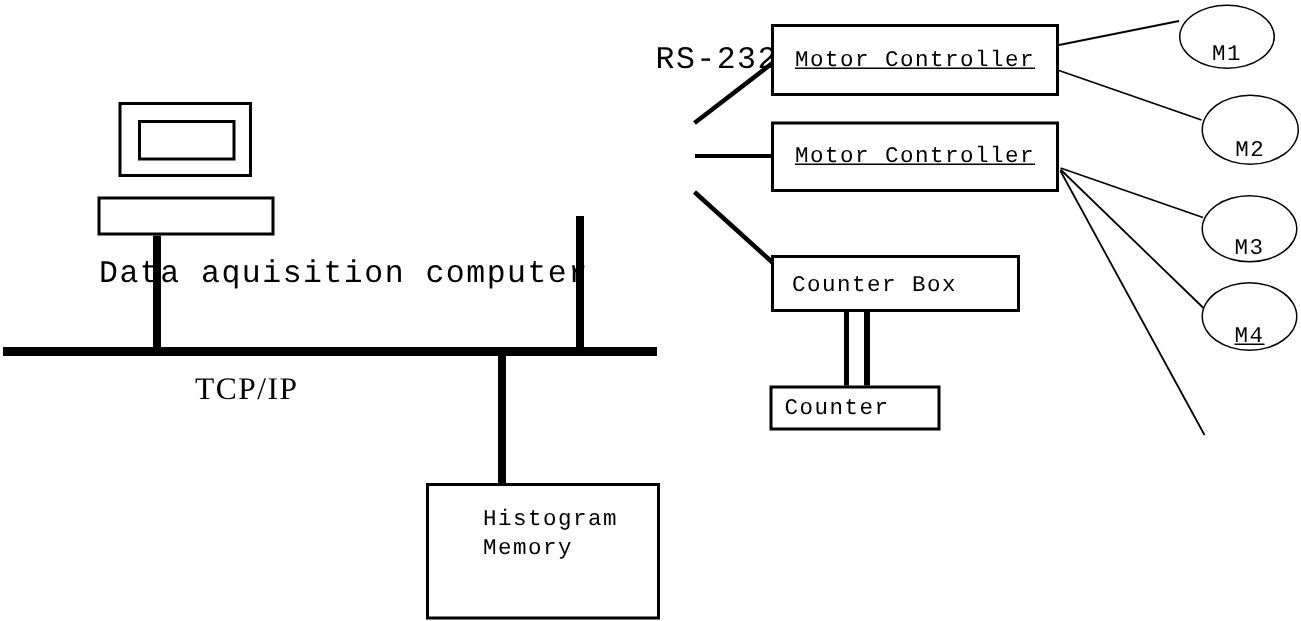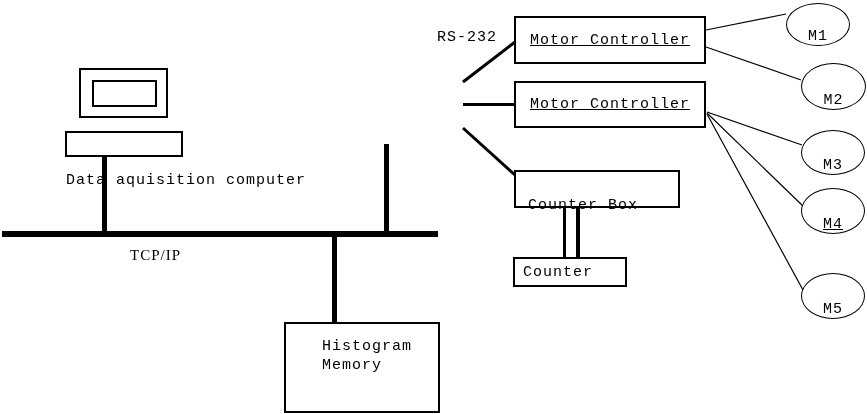--- a/index.html
+++ b/index.html
@@ -44,35 +44,35 @@
     border-radius: 50%;
     background: #ffffff;
     display: flex;
     align-items: flex-end;
     justify-content: center;
     font-size: 15px;
     letter-spacing: 1px;
   }
   .floating-label {
     position: absolute;
-    font-size: 15px;
+    font-size: 21px;
     letter-spacing: 1px;
     white-space: nowrap;
   }
 
   
   #monitor-outer { left: 79px; top: 68px; width: 89px; height: 50px; }
   #monitor-inner { left: 92px; top: 80px; width: 65px; height: 27px; }
   #keyboard      { left: 65px; top: 131px; width: 118px; height: 26px; }
 
   
   #terminal-server   { left: 322px; top: 67px;  width: 141px; height: 78px; padding: 15px 0 0 14px; }
   #motor-controller-1{ left: 514px; top: 16px;  width: 192px; height: 48px; }
   #motor-controller-2{ left: 514px; top: 81px;  width: 192px; height: 47px; }
-  #counter-box       { left: 514px; top: 170px; width: 166px; height: 38px; padding: 24px 0 0 12px; }
+  #counter-box       { left: 514px; top: 170px; width: 166px; height: 38px; padding: 9px 0 0 12px; }
   #counter           { left: 513px; top: 257px; width: 114px; height: 30px; padding: 4px 0 0 8px; }
   #histogram-memory  { left: 284px; top: 322px; width: 156px; height: 91px; padding: 13px 0 0 36px; }
 
   
   #motor-1 { left: 786px; top: 3px;   width: 64px; height: 43px; }
   #motor-2 { left: 801px; top: 63px;  width: 65px; height: 47px; }
   #motor-3 { left: 801px; top: 130px; width: 64px; height: 45px; }
   #motor-4 { left: 801px; top: 188px; width: 64px; height: 46px; text-decoration: underline; }
   #motor-5 { left: 801px; top: 273px; width: 64px; height: 46px; }
 
@@ -128,17 +128,14 @@
   </div>
   <div class="ellipse" id="motor-2">
     <span>M2</span>
   </div>
   <div class="ellipse" id="motor-3">
     <span>M3</span>
   </div>
   <div class="ellipse" id="motor-4">
     <span>M4</span>
   </div>
-  <div class="ellipse" id="motor-5">
-    <span>M5</span>
-  </div>
 
 </div>
 
 </body></html>

